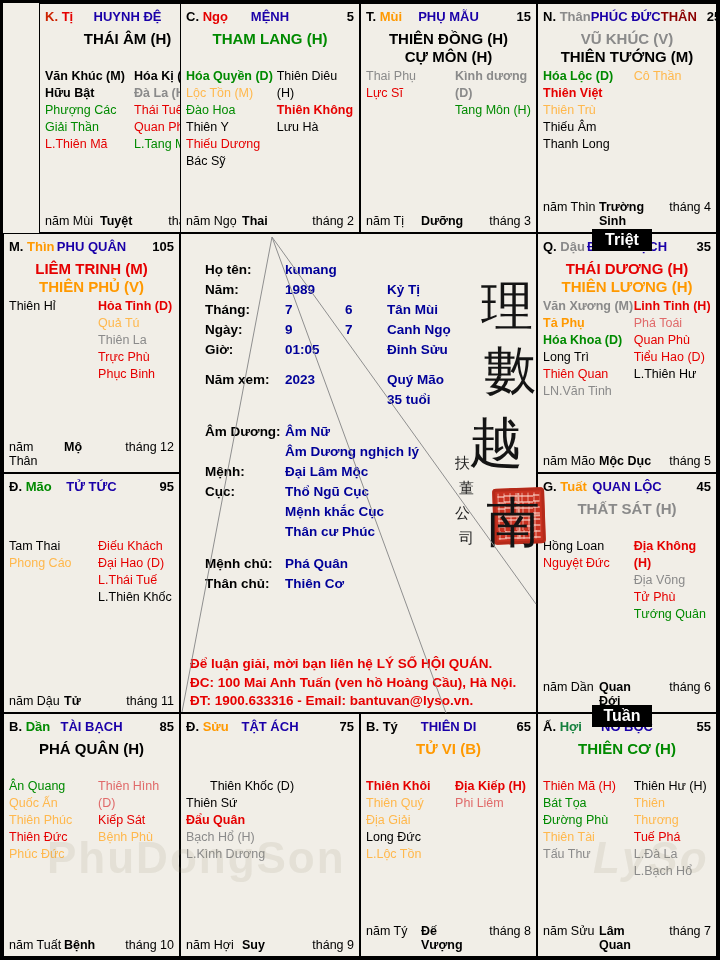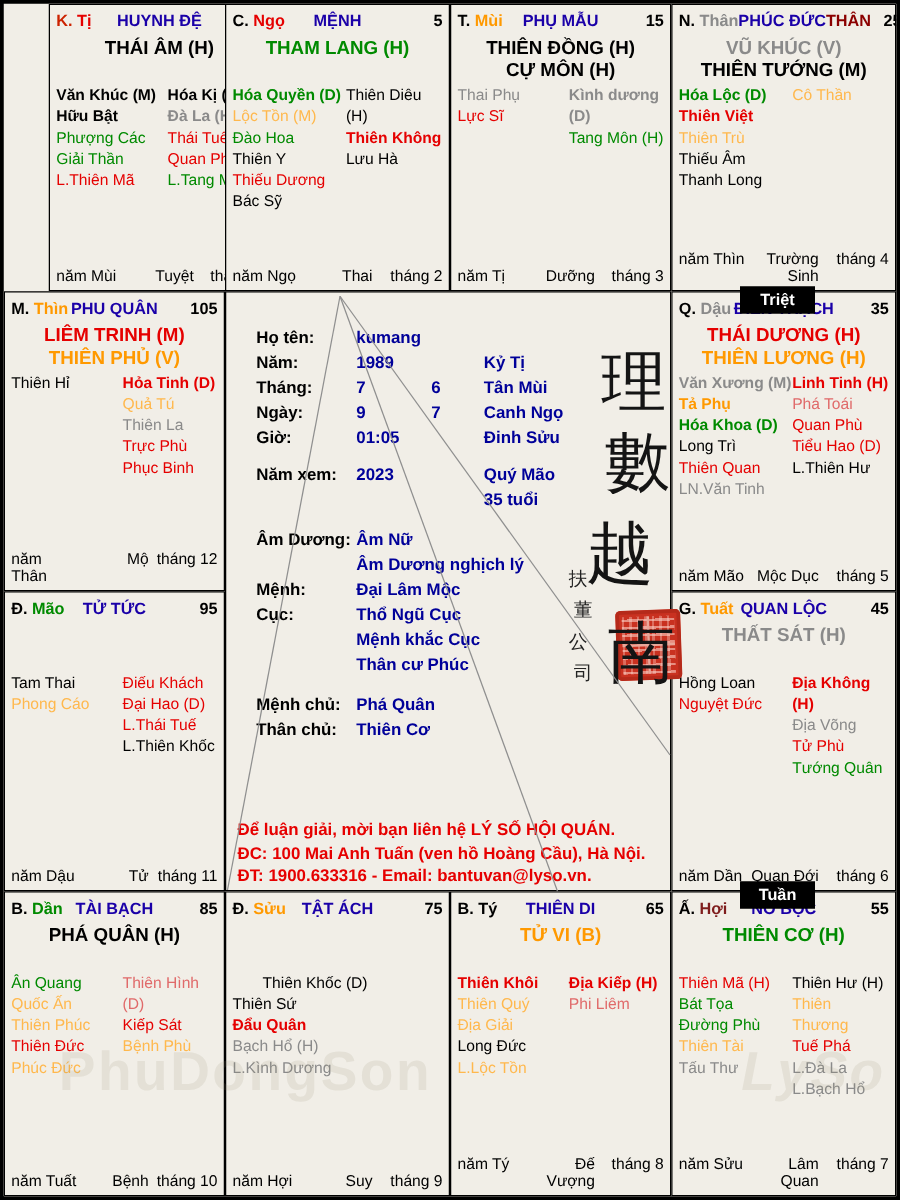--- a/index.html
+++ b/index.html
@@ -20,21 +20,21 @@
   .pname{flex:0 0 auto; letter-spacing:0px;}
   .hright{flex:1; text-align:right; white-space:nowrap;}
   .hextra{margin-right:10px;}
   .num{color:#000;}
   .mains{min-height:36px; text-align:center; font-size:15px; font-weight:bold; line-height:18px; margin-top:6px;}
   .stars{display:flex; flex:1; font-size:12.5px; line-height:17px; margin-top:2px;}
   .col-l{flex:0 0 54%;}
   .col-r{flex:1;}
   .foot{display:flex; font-size:12.5px; margin-top:auto;}
   .foot .f-nam{flex:1; text-align:left;}
-  .foot .f-van{flex:1; text-align:right; font-weight:normal;}
+  .foot .f-van{flex:1; text-align:left; font-weight:bold;}
   .foot .f-thang{flex:1; text-align:right;}
   .b{font-weight:bold;}
 
   #center-cell{
     position:absolute; left:177px; top:230px; width:357px; height:480px;
     box-sizing:border-box; border:1px solid #000; background:#f1eee7;
   }
   .info-block{position:absolute; left:24px; top:28px; font-size:13.5px; font-weight:bold;}
   .info-row{display:flex; height:20px; align-items:baseline; white-space:nowrap;}
   .info-row.gap1{height:10px;} .info-row.gap2{height:12px;}
@@ -60,21 +60,21 @@
     content:""; position:absolute; left:5px; top:5px; right:5px; bottom:5px;
     background:
       linear-gradient(#e8a89a,#e8a89a) 50% 0/2px 100% no-repeat,
       linear-gradient(#e8a89a,#e8a89a) 0 50%/100% 2px no-repeat,
       repeating-linear-gradient(0deg, rgba(255,220,210,.55) 0 2px, transparent 2px 6px),
       repeating-linear-gradient(90deg, rgba(255,220,210,.35) 0 2px, transparent 2px 6px);
   }
 
   .badge{
     position:absolute; width:60px; height:22px; background:#000; color:#fff;
-    font-size:13px; font-weight:bold; text-align:center; line-height:22px; z-index:10;
+    font-size:16px; font-weight:bold; text-align:center; line-height:22px; z-index:10;
   }
   #badge-triet{left:589px; top:226px;}
   #badge-tuan{left:589px; top:702px;}
 
   #aspect-lines{position:absolute; left:0; top:0; z-index:5; pointer-events:none;}
 
   .watermark{position:absolute; font-size:44px; font-weight:bold; color:rgba(150,140,115,0.14); letter-spacing:2px; z-index:1; pointer-events:none;}
   #wm-left{left:44px; top:830px;}
   #wm-right{left:590px; top:830px; font-style:italic;}
 </style>
@@ -388,21 +388,21 @@
           </div>
         </div>
         <div class="foot">
           <span class="f-nam">năm Tý</span>
           <span class="f-van">Đế Vượng</span>
           <span class="f-thang">tháng 8</span>
         </div>
       </div>
       <div class="cell" style="left: 534px; top: 710px; width: 180px; height: 244px;">
         <div class="hdr">
-          <span class="canchi"><span class="stem" style="color: rgb(0, 0, 0);">Ấ. </span><span class="branch" style="color: #7f1d1d;">Hợi</span></span>
+          <span class="canchi"><span class="stem" style="color: rgb(0, 0, 0);">Ấ. </span><span class="branch" style="color: #15803d;">Hợi</span></span>
           <span class="pname" style="color: rgb(26, 0, 168);">NÔ BỘC</span>
           <span class="hright"><span class="num">55</span></span>
         </div>
         <div class="mains">
           <div style="color: rgb(0, 138, 0);">THIÊN CƠ (H)</div>
         </div>
         <div class="stars">
           <div class="col-l">
             <div class="star" style="color: rgb(229, 0, 0);">Thiên Mã (H)</div>
             <div class="star" style="color: rgb(0, 138, 0);">Bát Tọa</div>

